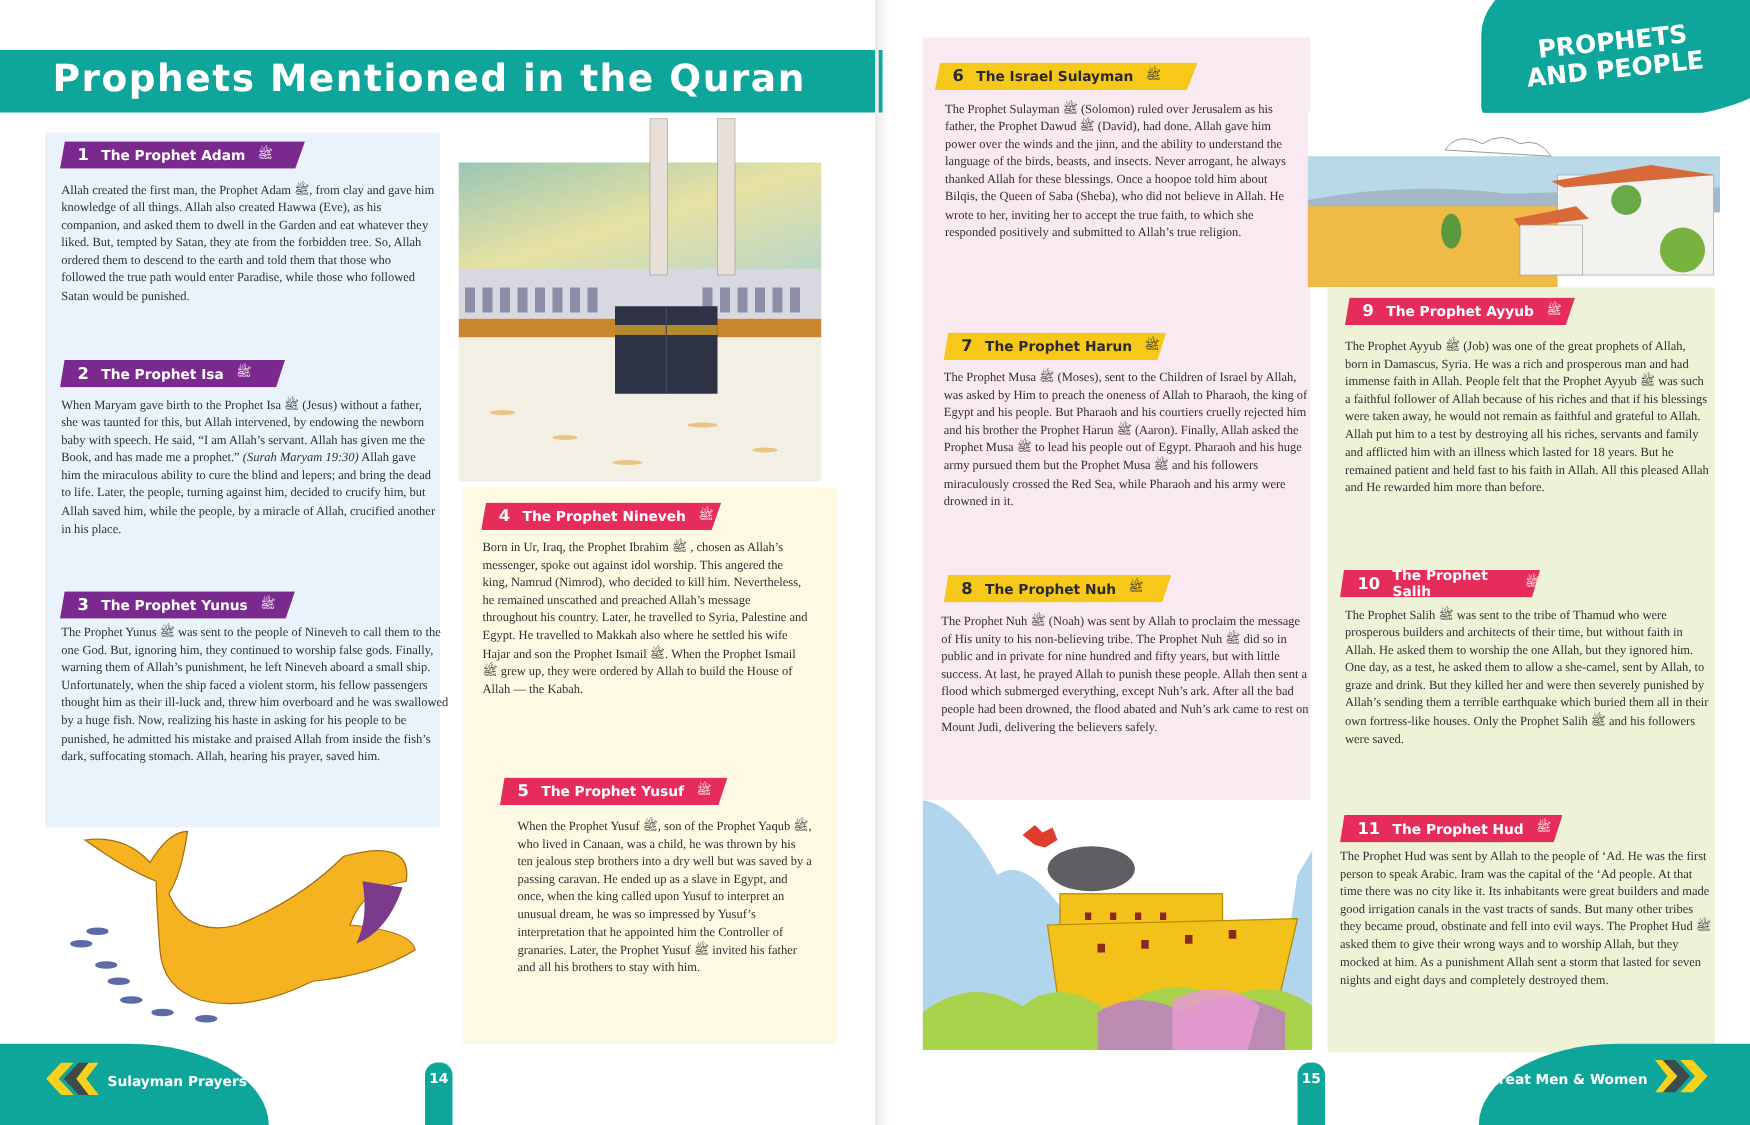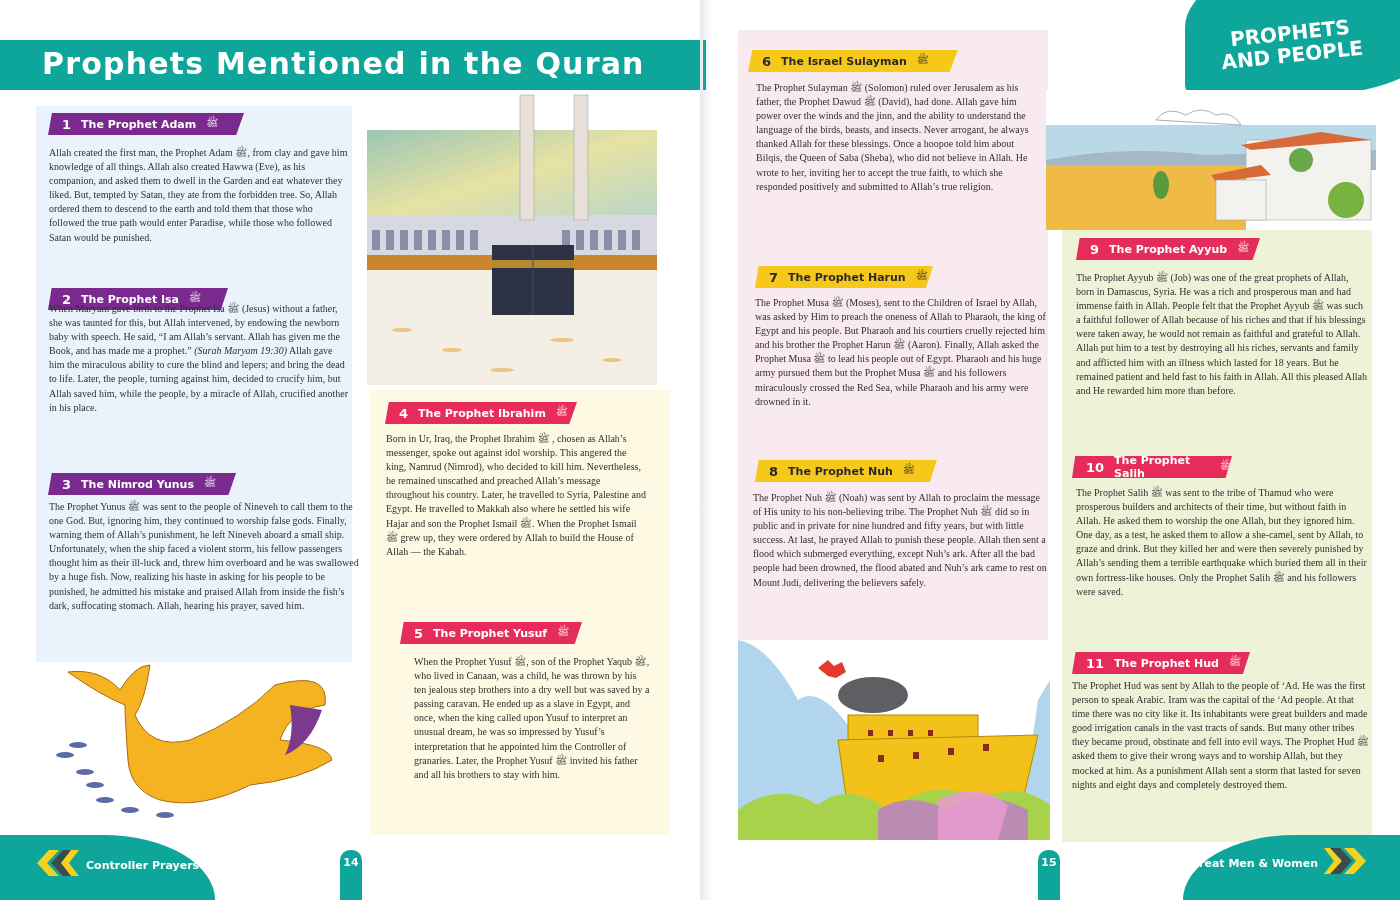--- a/index.html
+++ b/index.html
@@ -60,27 +60,27 @@
   <span>The Prophet Adam</span>
   <span class="pbuh">ﷺ</span>
 </div>
 <div class="txt" style="left:49px;top:146px;width:300px;">Allah created the first man, the Prophet Adam ﷺ, from clay and gave him knowledge of all things. Allah also created Hawwa (Eve), as his companion, and asked them to dwell in the Garden and eat whatever they liked. But, tempted by Satan, they ate from the forbidden tree. So, Allah ordered them to descend to the earth and told them that those who followed the true path would enter Paradise, while those who followed Satan would be punished.</div>
 
 <div class="hdr purple" style="left:48px;top:288px;width:180px;">
   <span class="num">2</span>
   <span>The Prophet Isa</span>
   <span class="pbuh">ﷺ</span>
 </div>
-<div class="txt" style="left:49px;top:302px;width:300px;">
+<div class="txt" style="left:49px;top:318px;width:300px;">
   <span>When Maryam gave birth to the Prophet Isa ﷺ (Jesus) without a father, she was taunted for this, but Allah intervened, by endowing the newborn baby with speech. He said, “I am Allah’s servant. Allah has given me the Book, and has made me a prophet.” </span><em>(Surah Maryam 19:30)</em><span> Allah gave him the miraculous ability to cure the blind and lepers; and bring the dead to life. Later, the people, turning against him, decided to crucify him, but Allah saved him, while the people, by a miracle of Allah, crucified another in his place.</span>
 </div>
 
 <div class="hdr purple" style="left:48px;top:473px;width:188px;">
   <span class="num">3</span>
-  <span>The Nimrod Yunus</span>
+  <span>The Prophet Yunus</span>
   <span class="pbuh">ﷺ</span>
 </div>
 <div class="txt" style="left:49px;top:500px;width:310px;">The Prophet Yunus ﷺ was sent to the people of Nineveh to call them to the one God. But, ignoring him, they continued to worship false gods. Finally, warning them of Allah’s punishment, he left Nineveh aboard a small ship. Unfortunately, when the ship faced a violent storm, his fellow passengers thought him as their ill-luck and, threw him overboard and he was swallowed by a huge fish. Now, realizing his haste in asking for his people to be punished, he admitted his mistake and praised Allah from inside the fish’s dark, suffocating stomach. Allah, hearing his prayer, saved him.</div>
 
 <div class="illus" style="left:362px;top:90px;width:305px;height:300px;">
   <svg width="305" height="300" viewBox="0 0 305 300">
     <defs>
       <linearGradient id="sky" x1="0" y1="0" x2="1" y2="1">
         <stop offset="0" stop-color="#9bc6b4"></stop>
           <stop offset="0.5" stop-color="#e7e2a3"></stop>
@@ -118,21 +118,21 @@
     <rect x="212" y="5" width="14" height="125" fill="#e8e0d8" stroke="#999" stroke-width="0.5"></rect>
     <rect x="130" y="155" width="82" height="70" fill="#2d3345"></rect>
     <rect x="130" y="170" width="82" height="8" fill="#b48a2e"></rect>
     <line x1="171" y1="155" x2="171" y2="225" stroke="#444b5e" stroke-width="1"></line>
   </svg>
 </div>
 
 <div class="box box-cream" style="left:370px;top:390px;width:300px;height:445px;"></div>
 <div class="hdr red" style="left:385px;top:402px;width:192px;">
   <span class="num">4</span>
-  <span>The Prophet Ibrahim</span>
+  <span>The Prophet Nineveh</span>
   <span class="pbuh">ﷺ</span>
 </div>
 <div class="txt" style="left:386px;top:432px;width:260px;">Born in Ur, Iraq, the Prophet Ibrahim ﷺ , chosen as Allah’s messenger, spoke out against idol worship. This angered the king, Namrud (Nimrod), who decided to kill him. Nevertheless, he remained unscathed and preached Allah’s message throughout his country. Later, he travelled to Syria, Palestine and Egypt. He travelled to Makkah also where he settled his wife Hajar and son the Prophet Ismail ﷺ. When the Prophet Ismail ﷺ grew up, they were ordered by Allah to build the House of Allah — the Kabah.</div>
 
 <div class="hdr red" style="left:400px;top:622px;width:182px;">
   <span class="num">5</span>
   <span>The Prophet Yusuf</span>
   <span class="pbuh">ﷺ</span>
 </div>
 <div class="txt" style="left:414px;top:655px;width:236px;">When the Prophet Yusuf ﷺ, son of the Prophet Yaqub ﷺ, who lived in Canaan, was a child, he was thrown by his ten jealous step brothers into a dry well but was saved by a passing caravan. He ended up as a slave in Egypt, and once, when the king called upon Yusuf to interpret an unusual dream, he was so impressed by Yusuf’s interpretation that he appointed him the Controller of granaries. Later, the Prophet Yusuf ﷺ invited his father and all his brothers to stay with him.</div>
@@ -154,21 +154,21 @@
 </div>
 
 <div class="footer-left"></div>
 <div class="chev" style="left:35px;top:850px;">
   <svg width="44" height="26" viewBox="0 0 44 26">
     <polygon points="14,0 24,0 12,13 24,26 14,26 2,13" fill="#f6d21e"></polygon>
     <polygon points="28,0 38,0 26,13 38,26 28,26 16,13" fill="#3f4a4a"></polygon>
     <polygon points="36,0 44,0 34,13 44,26 36,26 26,13" fill="#f6d21e"></polygon>
   </svg>
 </div>
-<div class="footer-label" style="left:86px;top:859px;">Controller Prayers</div>
+<div class="footer-label" style="left:86px;top:859px;">Sulayman Prayers</div>
 <div class="pagenum" style="left:340px;top:850px;">14</div>
 
 <div class="corner-bubble"></div>
 <div class="corner-text">
   <div>PROPHETS</div>
   <div>AND PEOPLE</div>
 </div>
 
 <div class="box box-pink" style="left:738px;top:30px;width:310px;height:610px;"></div>
 

